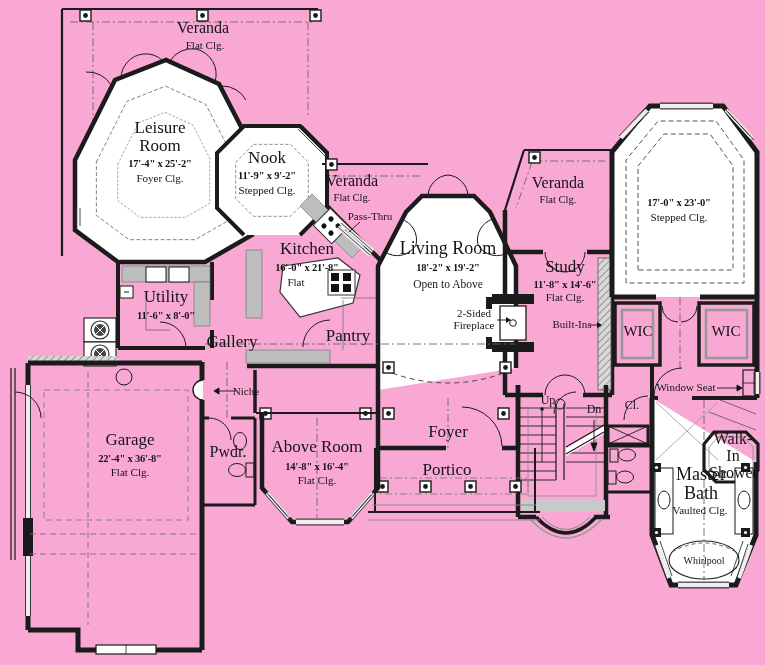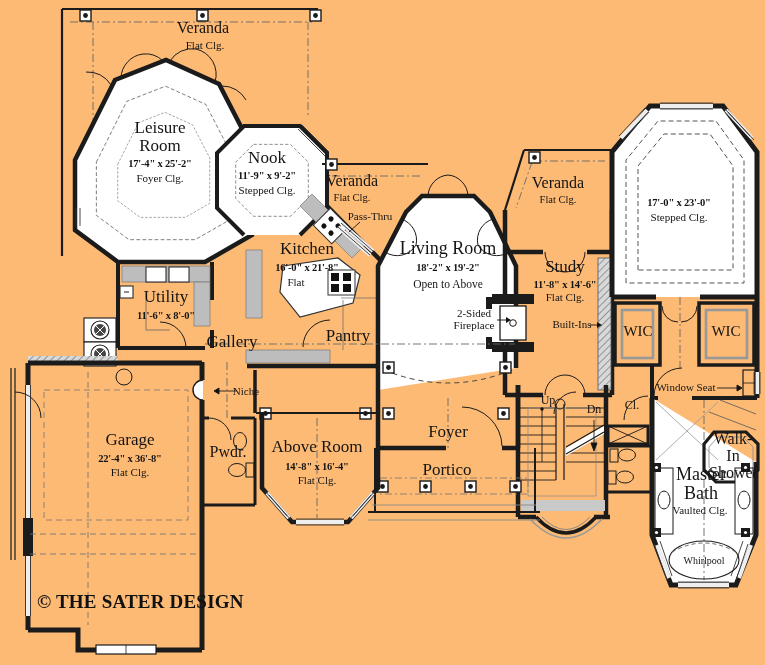--- a/index.html
+++ b/index.html
@@ -1,16 +1,16 @@
 <!DOCTYPE html>
 <html><head>
 <meta charset="utf-8">
 <style>
   html,body{margin:0;padding:0;background:#fff;}
-  #stage{position:relative;width:765px;height:665px;background:#fdba74;overflow:hidden;
+  #stage{position:relative;width:765px;height:665px;background:#f9a8d4;overflow:hidden;
          font-family:"Liberation Serif",serif;color:#111;}
   #plan-svg{position:absolute;left:0;top:0;}
   .lbl{position:absolute;transform:translate(-50%,-50%);text-align:center;
        white-space:nowrap;line-height:1.06;color:#141414;}
   .wrap{white-space:normal;}
   .s18{font-size:18px;} .s17{font-size:17px;} .s16{font-size:16px;} .s15{font-size:15px;}
   .s12{font-size:12px;} .s10{font-size:10px;}
   .dims{font-size:10.5px;font-weight:bold;letter-spacing:-0.2px;}
   .sub{font-size:11px;}
   .copyright{position:absolute;left:37px;top:592px;transform:none;text-align:left;
@@ -444,16 +444,15 @@
   <div class="lbl wrap" style="left:733px;top:456px;width:48px;font-size:16px;">Walk-In Shower</div>
 
   <div class="lbl s18 wrap" style="left:701px;top:484px;width:78px;">Master Bath</div>
   <div class="lbl sub" style="left:700px;top:511px;">Vaulted Clg.</div>
   <div class="lbl s10" style="left:704px;top:561px;">Whirlpool</div>
 
   <div class="lbl s15" style="left:638px;top:332px;">WIC</div>
   <div class="lbl s15" style="left:726px;top:332px;">WIC</div>
 
   <div class="copyright">
-    <div>© THE SATER DESIGN</div>
   </div>
 
 </div>
 
 </body></html>

